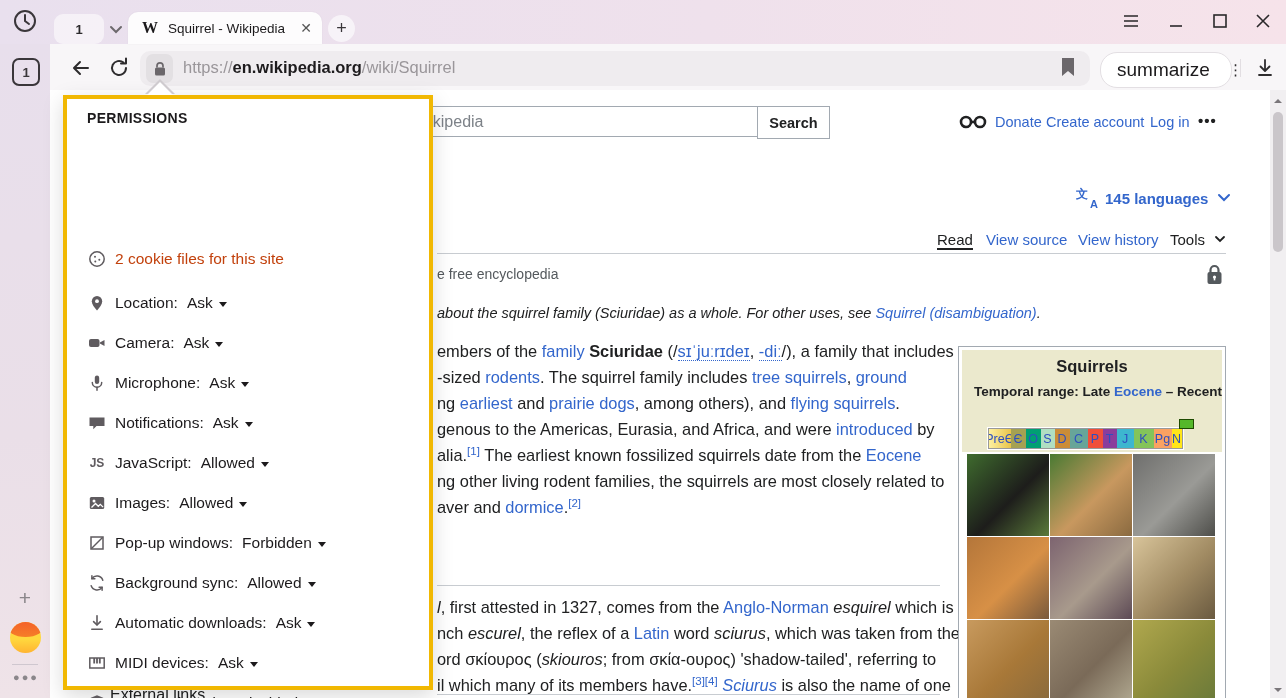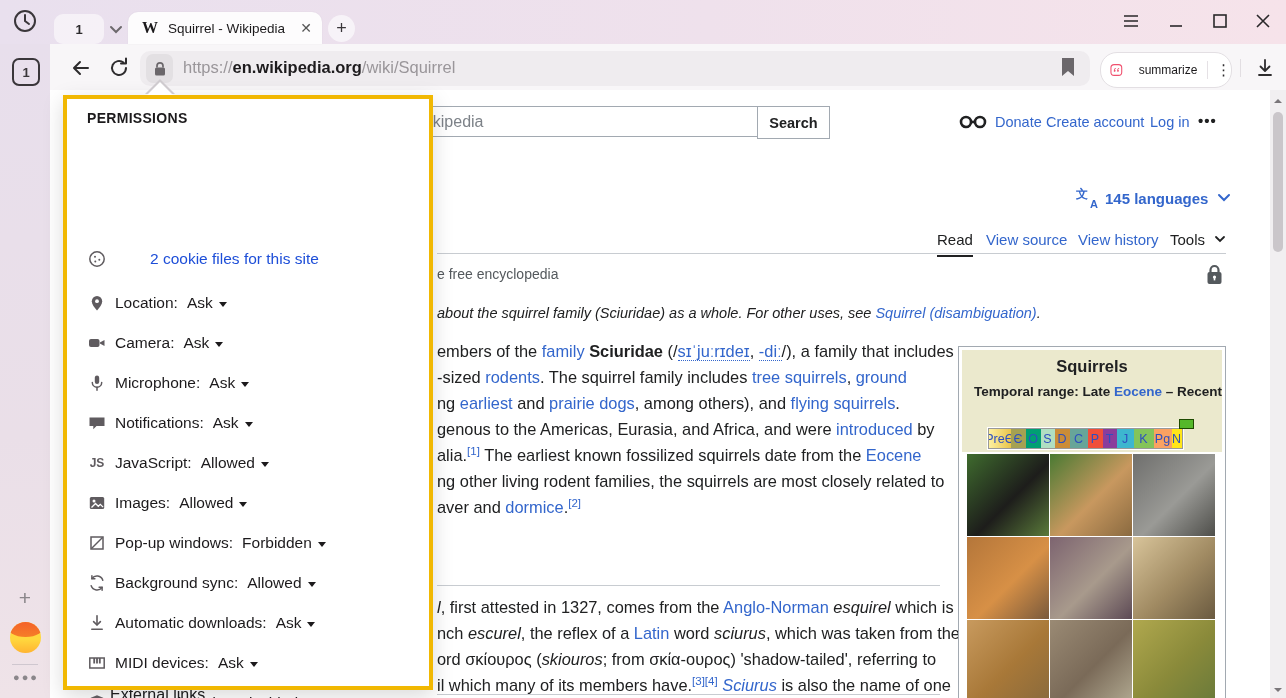--- a/index.html
+++ b/index.html
@@ -31,21 +31,21 @@
 
   .navbtn{top:55px;width:26px;height:26px;color:#2e2c2e;}
   .urlbar{left:140px;top:51px;width:950px;height:35px;background:#efecef;border-radius:10px;}
   .lockbtn{left:146px;top:54px;width:27px;height:29px;background:#e3e0e3;border-radius:7px;
            display:flex;align-items:center;justify-content:center;}
   .urltext{left:183px;top:58px;font-size:16.5px;color:#9a969a;white-space:nowrap;}
   .urltext b{color:#1d1b1d;font-weight:bold;}
   .bmk{left:1060px;top:57px;width:16px;height:21px;}
   .sumpill{left:1100px;top:52px;width:130px;height:34px;background:#fff;border:1px solid #e3dfe3;
            border-radius:17px;display:flex;align-items:center;}
-  .sumpill .lbl{font-size:12px;color:#1c1a1c;margin-left:16px;}
+  .sumpill .lbl{font-size:19px;color:#1c1a1c;margin-left:7px;}
   .sumpill .div{width:1px;height:18px;background:#e5e1e5;margin-left:10px;}
   .sumpill .kebab{color:#2e2c2e;font-size:15px;letter-spacing:0;margin-left:8px;line-height:10px;}
   .tooldiv{left:1240px;top:59px;width:1px;height:18px;background:#e2dee2;}
 
   .sb-one{left:12px;top:58px;width:24px;height:24px;border:2px solid #3a363a;border-radius:7px;
           color:#3a363a;font-size:13px;font-weight:bold;display:flex;align-items:center;justify-content:center;}
   .sb-plus{left:13px;top:586px;width:24px;height:24px;color:#8a868a;font-size:21px;
            display:flex;align-items:center;justify-content:center;}
   .ya{left:10px;top:622px;width:31px;height:31px;border-radius:50%;overflow:hidden;
       background:linear-gradient(180deg,#ffd83e 55%,#ffb431 100%);}
@@ -62,21 +62,21 @@
               font-size:14.5px;font-weight:bold;color:#202122;display:flex;align-items:center;justify-content:center;}
   .wlink{color:#3366cc;font-size:14.5px;white-space:nowrap;}
   .navrow{top:114px;font-size:14.5px;}
   .glasses{left:959px;top:114px;}
   .wkebab{left:1198px;top:112px;color:#202122;font-weight:bold;font-size:15px;letter-spacing:1px;}
   .langrow{left:1076px;top:188px;color:#3366cc;font-weight:bold;font-size:15px;display:flex;align-items:center;}
   .langicon{position:relative;width:22px;height:20px;margin-right:7px;}
   .langicon .zh{position:absolute;left:0;top:-2px;font-size:12px;font-weight:bold;}
   .langicon .la{position:absolute;right:0;bottom:-2px;font-size:11px;font-weight:bold;}
   .tabsrow{top:231px;font-size:15px;white-space:nowrap;}
-  .wtab-active{color:#202122;border-bottom:2px solid #202122;padding-bottom:7px;}
+  .wtab-active{color:#202122;border-bottom:2px solid #202122;padding-bottom:0;}
   .wtab{color:#3366cc;}
   .wtools{color:#202122;}
   .wrule{left:437px;top:253px;width:789px;height:1px;background:#c8ccd1;}
   .tagline{left:437px;top:266px;font-size:14px;color:#54595d;}
   .protlock{left:1206px;top:264px;}
   .hatnote{left:437px;top:305px;font-size:14.5px;font-style:italic;color:#202122;white-space:nowrap;}
   .para{font-size:16.4px;color:#202122;line-height:26px;white-space:nowrap;}
   .para a,.hatnote a{color:#3366cc;text-decoration:none;}
   .ipa{color:#3366cc;border-bottom:1px dotted #3366cc;}
   .supref{font-size:11.5px;vertical-align:super;color:#3366cc;line-height:0;}
@@ -113,21 +113,21 @@
   .p-title{position:absolute;left:20px;top:11px;font-size:14px;font-weight:bold;
            letter-spacing:.3px;color:#1c1a1c;}
   .p-row{position:absolute;left:20px;width:330px;height:24px;display:flex;align-items:center;}
   .p-ico{width:20px;height:20px;margin-right:8px;display:flex;align-items:center;justify-content:center;
          color:#5f5b5f;flex:0 0 20px;}
   .p-ico svg{display:block;}
   .p-lbl{font-size:15.5px;color:#1c1a1c;white-space:nowrap;}
   .p-val{font-size:15.5px;color:#1c1a1c;margin-left:9px;white-space:nowrap;display:flex;align-items:center;}
   .caret{width:0;height:0;border-left:4.5px solid transparent;border-right:4.5px solid transparent;
          border-top:5px solid #1c1a1c;margin-left:6px;margin-top:2px;}
-  .p-link{font-size:15.5px;color:#1d4ed8;white-space:nowrap;margin-left:35px;}
+  .p-link{font-size:15.5px;color:#c2410c;white-space:nowrap;}
   .js-ico{font-size:12px;font-weight:bold;color:#5f5b5f;}
 </style>
 </head>
 <body>
 
 <div class="screen">
 
   <div class="abs topbar"></div>
   <div class="abs sidebar"></div>
   <div class="abs toolbar"></div>

